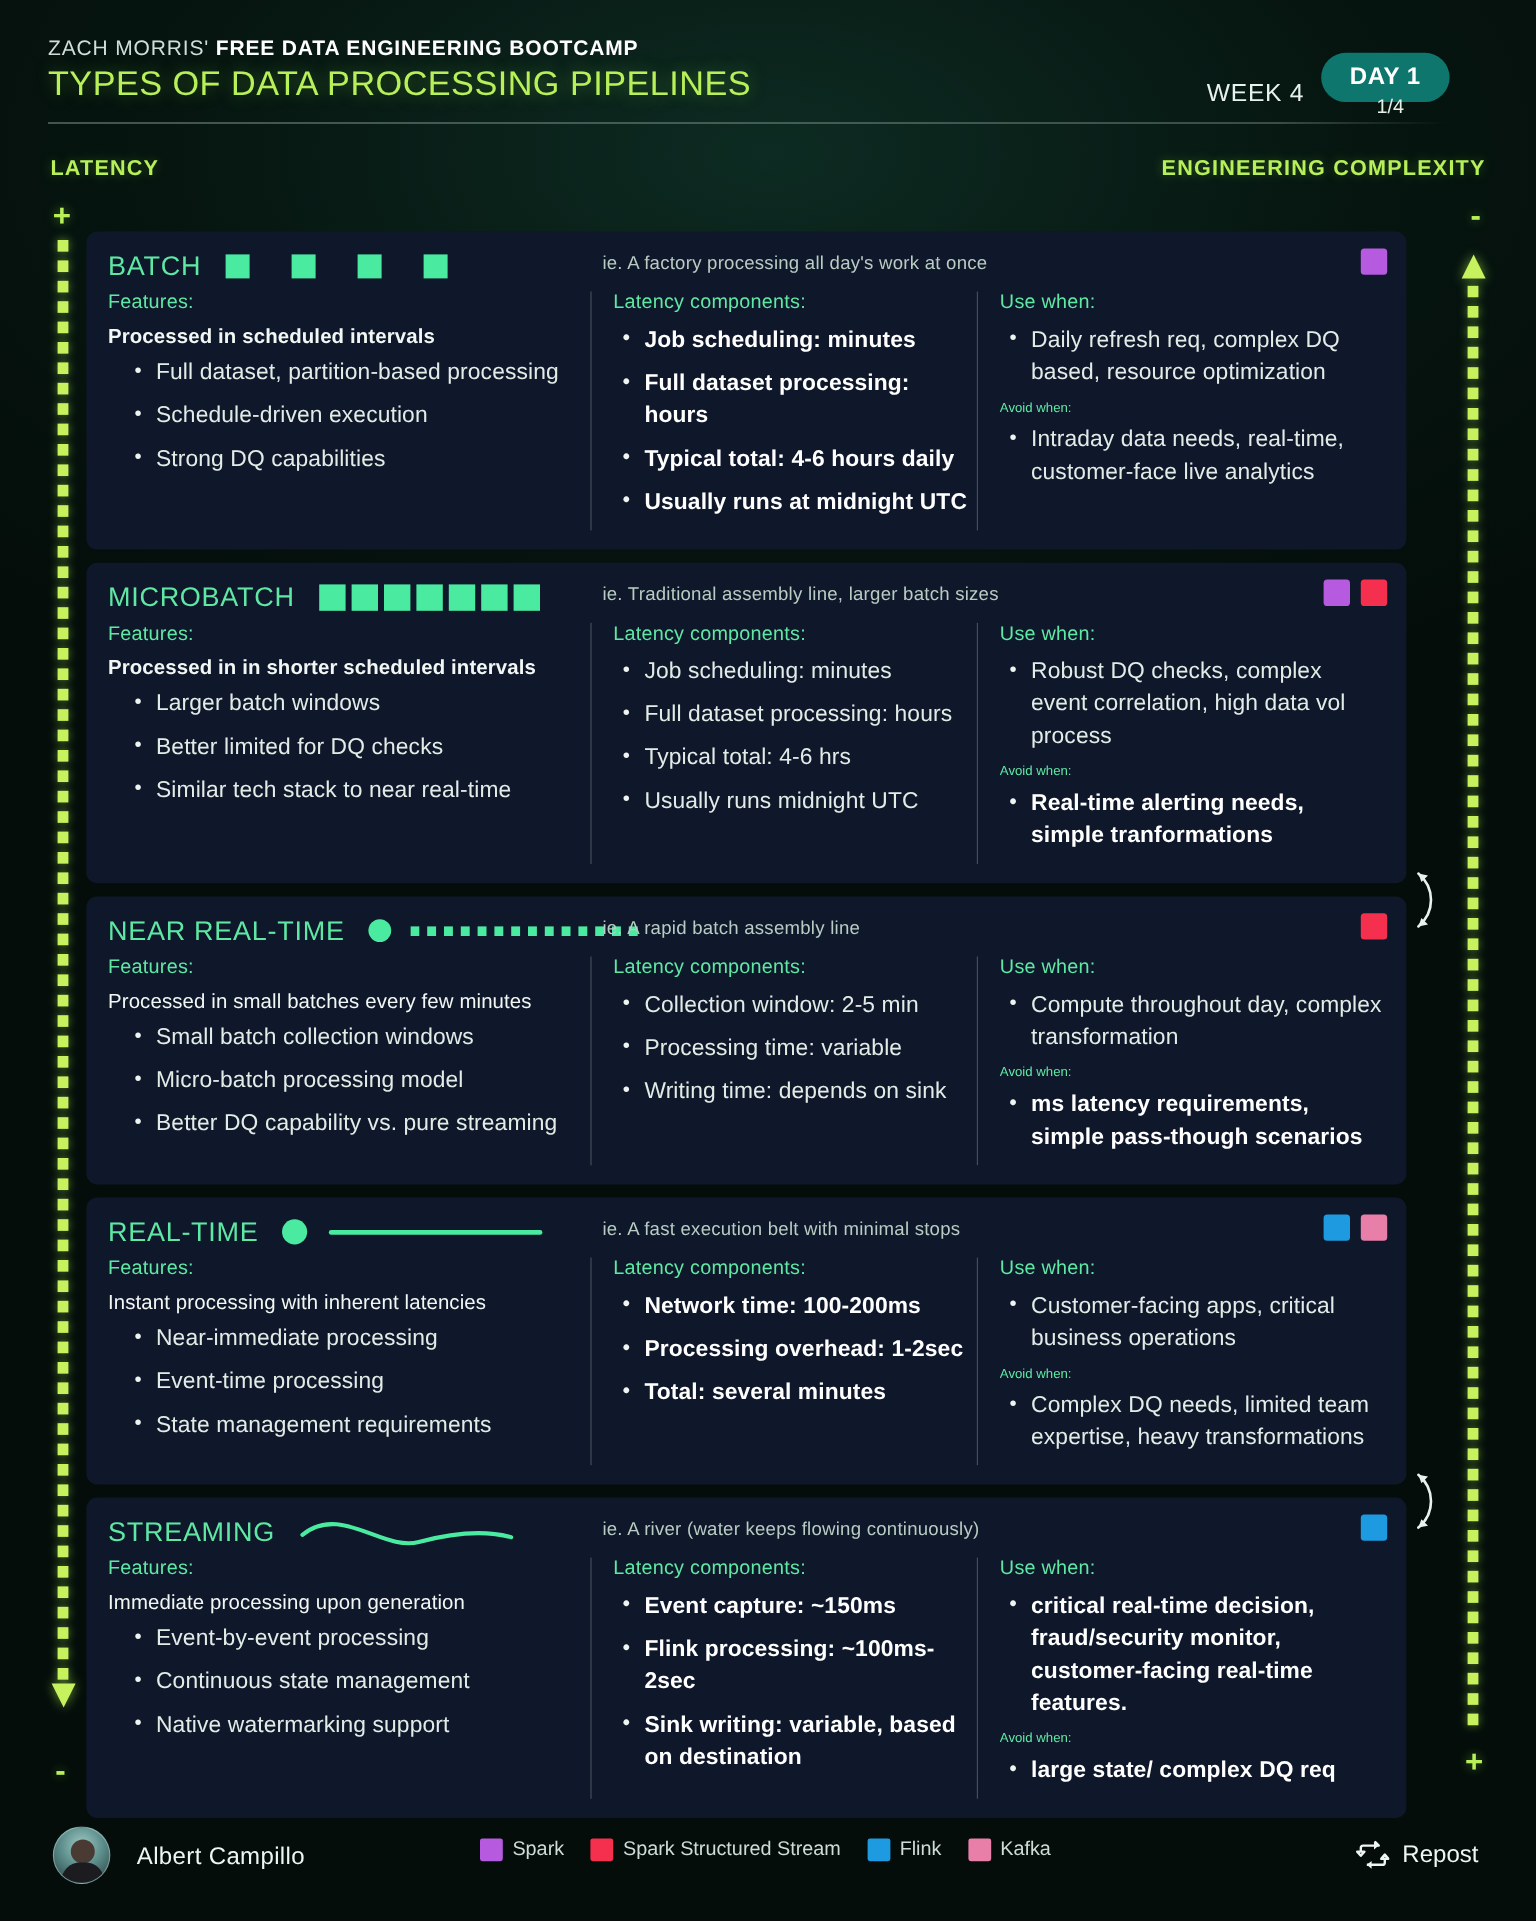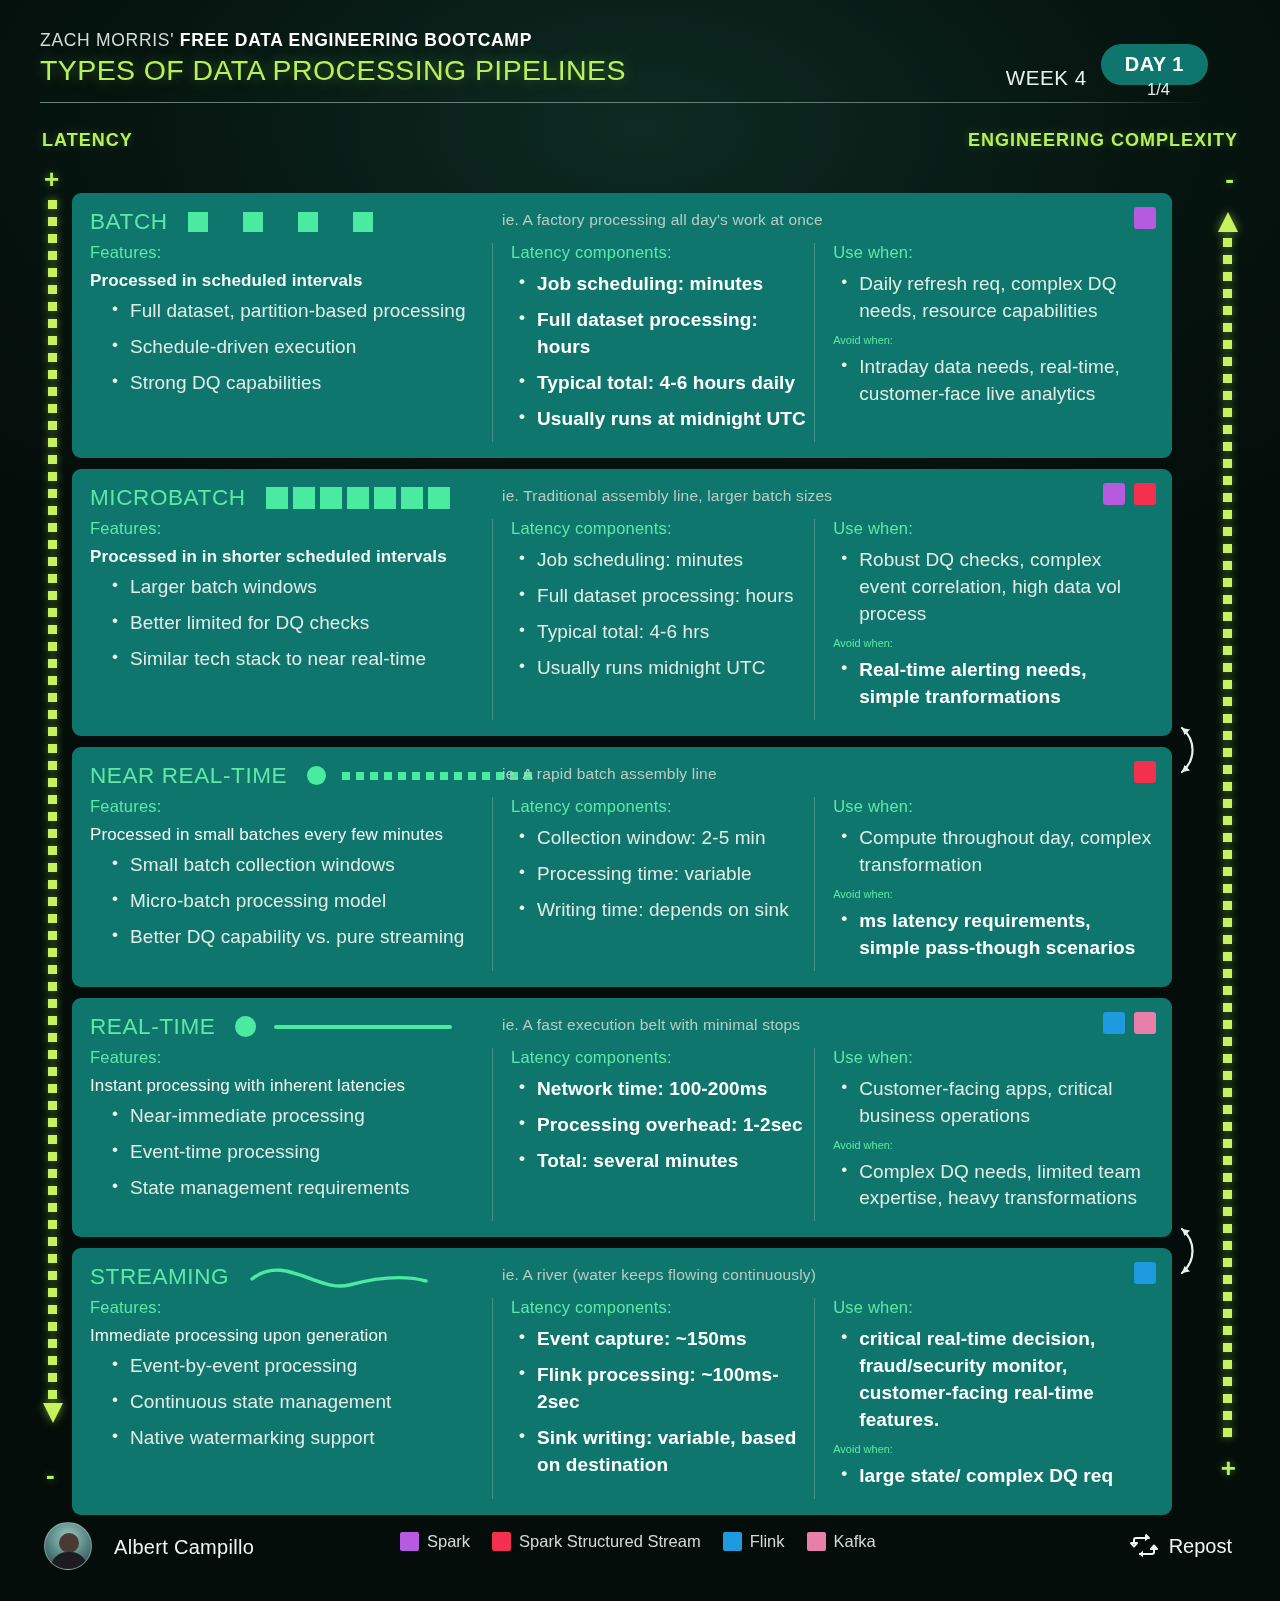--- a/index.html
+++ b/index.html
@@ -75,21 +75,21 @@
   #lat-axis  { left: 48px;  top: 200px; height: 1250px; }
   #lat-axis .dots { top: 0; height: 1205px; }
   #lat-axis .arrow-head { top: 1203px; border-top: 20px solid #c7f25e; }
   #cx-axis   { right: 48px; top: 212px; height: 1235px; }
   #cx-axis .dots { top: 26px; height: 1205px; }
   #cx-axis .arrow-head { top: 0; border-bottom: 20px solid #c7f25e; }
 
   
   #cards { position: absolute; left: 72px; top: 193px; width: 1100px; }
   .card {
-    background: #0f766e;
+    background: #0f172a;
     border-radius: 9px;
     margin-bottom: 11px;
     padding: 14px 20px 16px 18px;
     position: relative;
   }
   .card-head { display: flex; align-items: center; min-height: 30px; }
   .card-title {
     font-size: 22.5px; font-weight: 400; letter-spacing: .6px; color: #5fe8a4;
     white-space: nowrap;
   }
@@ -219,21 +219,21 @@
           <ul>
             <li class="b">Job scheduling: minutes</li>
             <li class="b">Full dataset processing: hours</li>
             <li class="b">Typical total: 4-6 hours daily</li>
             <li class="b">Usually runs at midnight UTC</li>
           </ul>
         </div>
         <div class="col-use">
           <div class="sub-head">Use when:</div>
           <ul>
-            <li class="">Daily refresh req, complex DQ needs, resource capabilities</li>
+            <li class="">Daily refresh req, complex DQ based, resource optimization</li>
           </ul>
           <div class="avoid-head">Avoid when:</div>
           <ul>
             <li class="">Intraday data needs, real-time, customer-face live analytics</li>
           </ul>
         </div>
       </div>
     </div>
     <div class="card">
       <div class="card-head">

